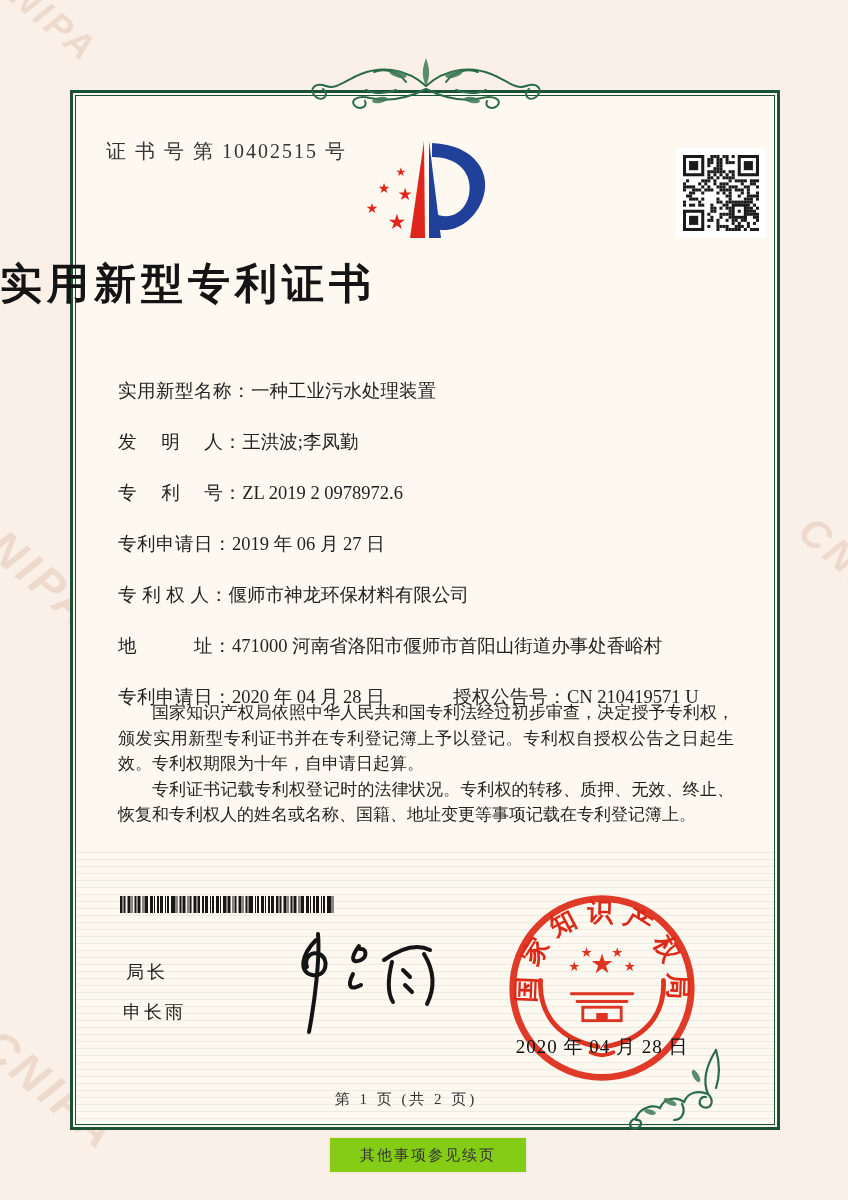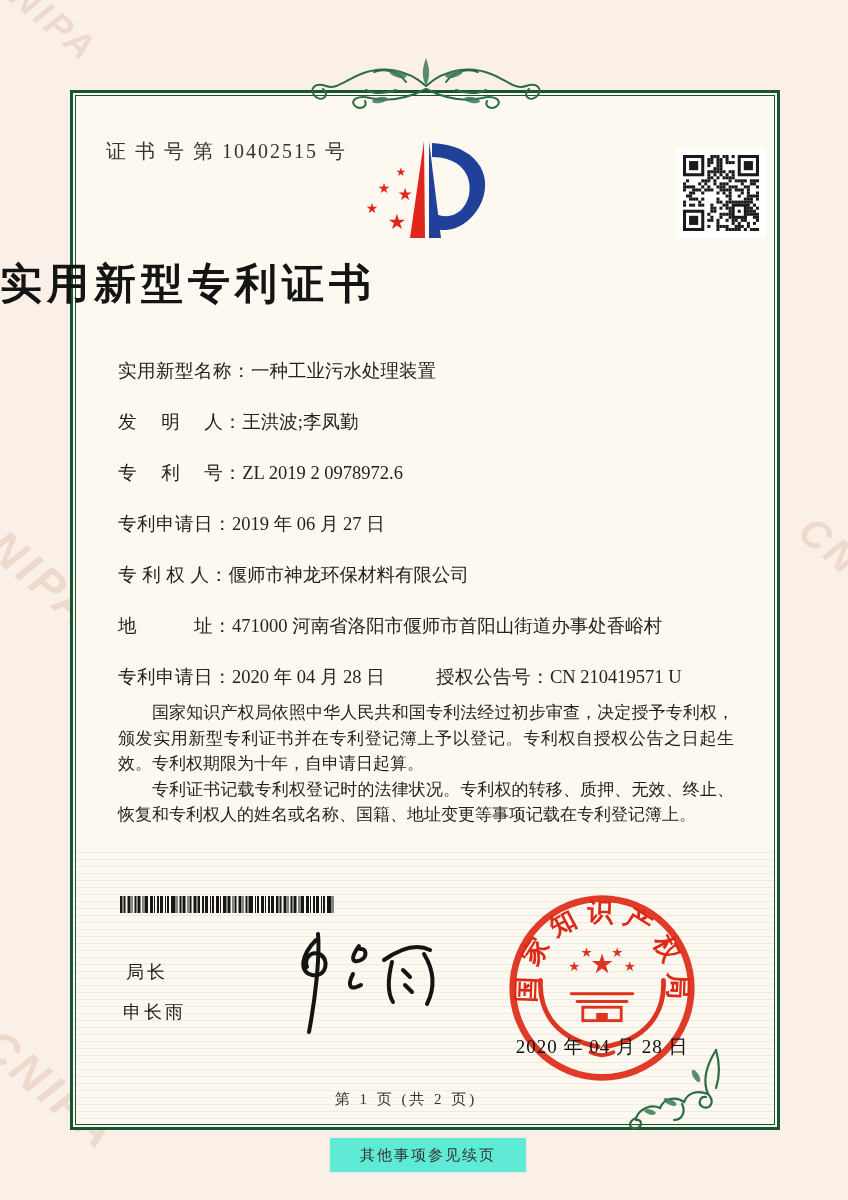--- a/index.html
+++ b/index.html
@@ -39,25 +39,25 @@
   .flourish{position:absolute;z-index:3;}
   
   .cert-no{position:absolute;left:106px;top:138px;font-size:20px;letter-spacing:2px;color:#333;}
   .logo{position:absolute;left:352px;top:134px;}
   .qr{position:absolute;left:676px;top:148px;}
   .title{
     position:absolute;left:0;top:256px;width:848px;
     font-size:42px;font-weight:bold;letter-spacing:5px;color:#141414;
   }
   
-  .row{position:absolute;left:118px;font-size:18.5px;color:#222;white-space:nowrap;}
+  .row{position:absolute;left:118px;font-size:18.5px;color:#222;white-space:nowrap;margin-top:20px;}
   .row .lbl{letter-spacing:0.5px;}
   .r1{top:358px;} .r2{top:409px;} .r3{top:460px;} .r4{top:511px;text-align:center;}
   .r5{top:562px;} .r6{top:613px;} .r7{top:664px;}
-  .grant-no{position:absolute;left:318px;text-align:center;}
+  .grant-no{position:absolute;left:335px;text-align:center;}
   
   .body-text{
     position:absolute;left:118px;top:700px;width:616px;
     font-size:17px;line-height:25.5px;text-align:justify;color:#1f1f1f;
   }
   .body-text p{margin:0;text-indent:2em;}
   .barcode{position:absolute;left:120px;top:896px;}
   .signer-title{position:absolute;left:126px;top:960px;font-size:18px;
     font-family:"Liberation Sans","DejaVu Sans",sans-serif;font-weight:500;letter-spacing:3px;color:#1c1c1c;}
   .signer-name{position:absolute;left:123px;top:1000px;font-size:18px;
@@ -67,21 +67,21 @@
   .seal-date{
     position:absolute;left:512px;top:1034px;width:180px;text-align:center;
     font-size:19px;color:#101010;letter-spacing:1px;z-index:4;white-space:nowrap;
   }
   .page-indicator{
     position:absolute;left:0;top:1090px;width:848px;text-align:center;
     font-size:15px;letter-spacing:3px;color:#333;transform:translateX(-18px);
   }
   .note-box{
     position:absolute;left:330px;top:1138px;width:196px;height:34px;
-    background:#5eead4;box-shadow:0 0 3px rgba(120,90,70,0.12);
+    background:#84cc16;box-shadow:0 0 3px rgba(120,90,70,0.12);
     display:flex;align-items:center;justify-content:center;
     font-size:15px;letter-spacing:2px;color:#333;
   }
 </style>
 </head>
 <body>
 
 <div class="page">
 
   <div class="wm wm1">CNIPA</div>

